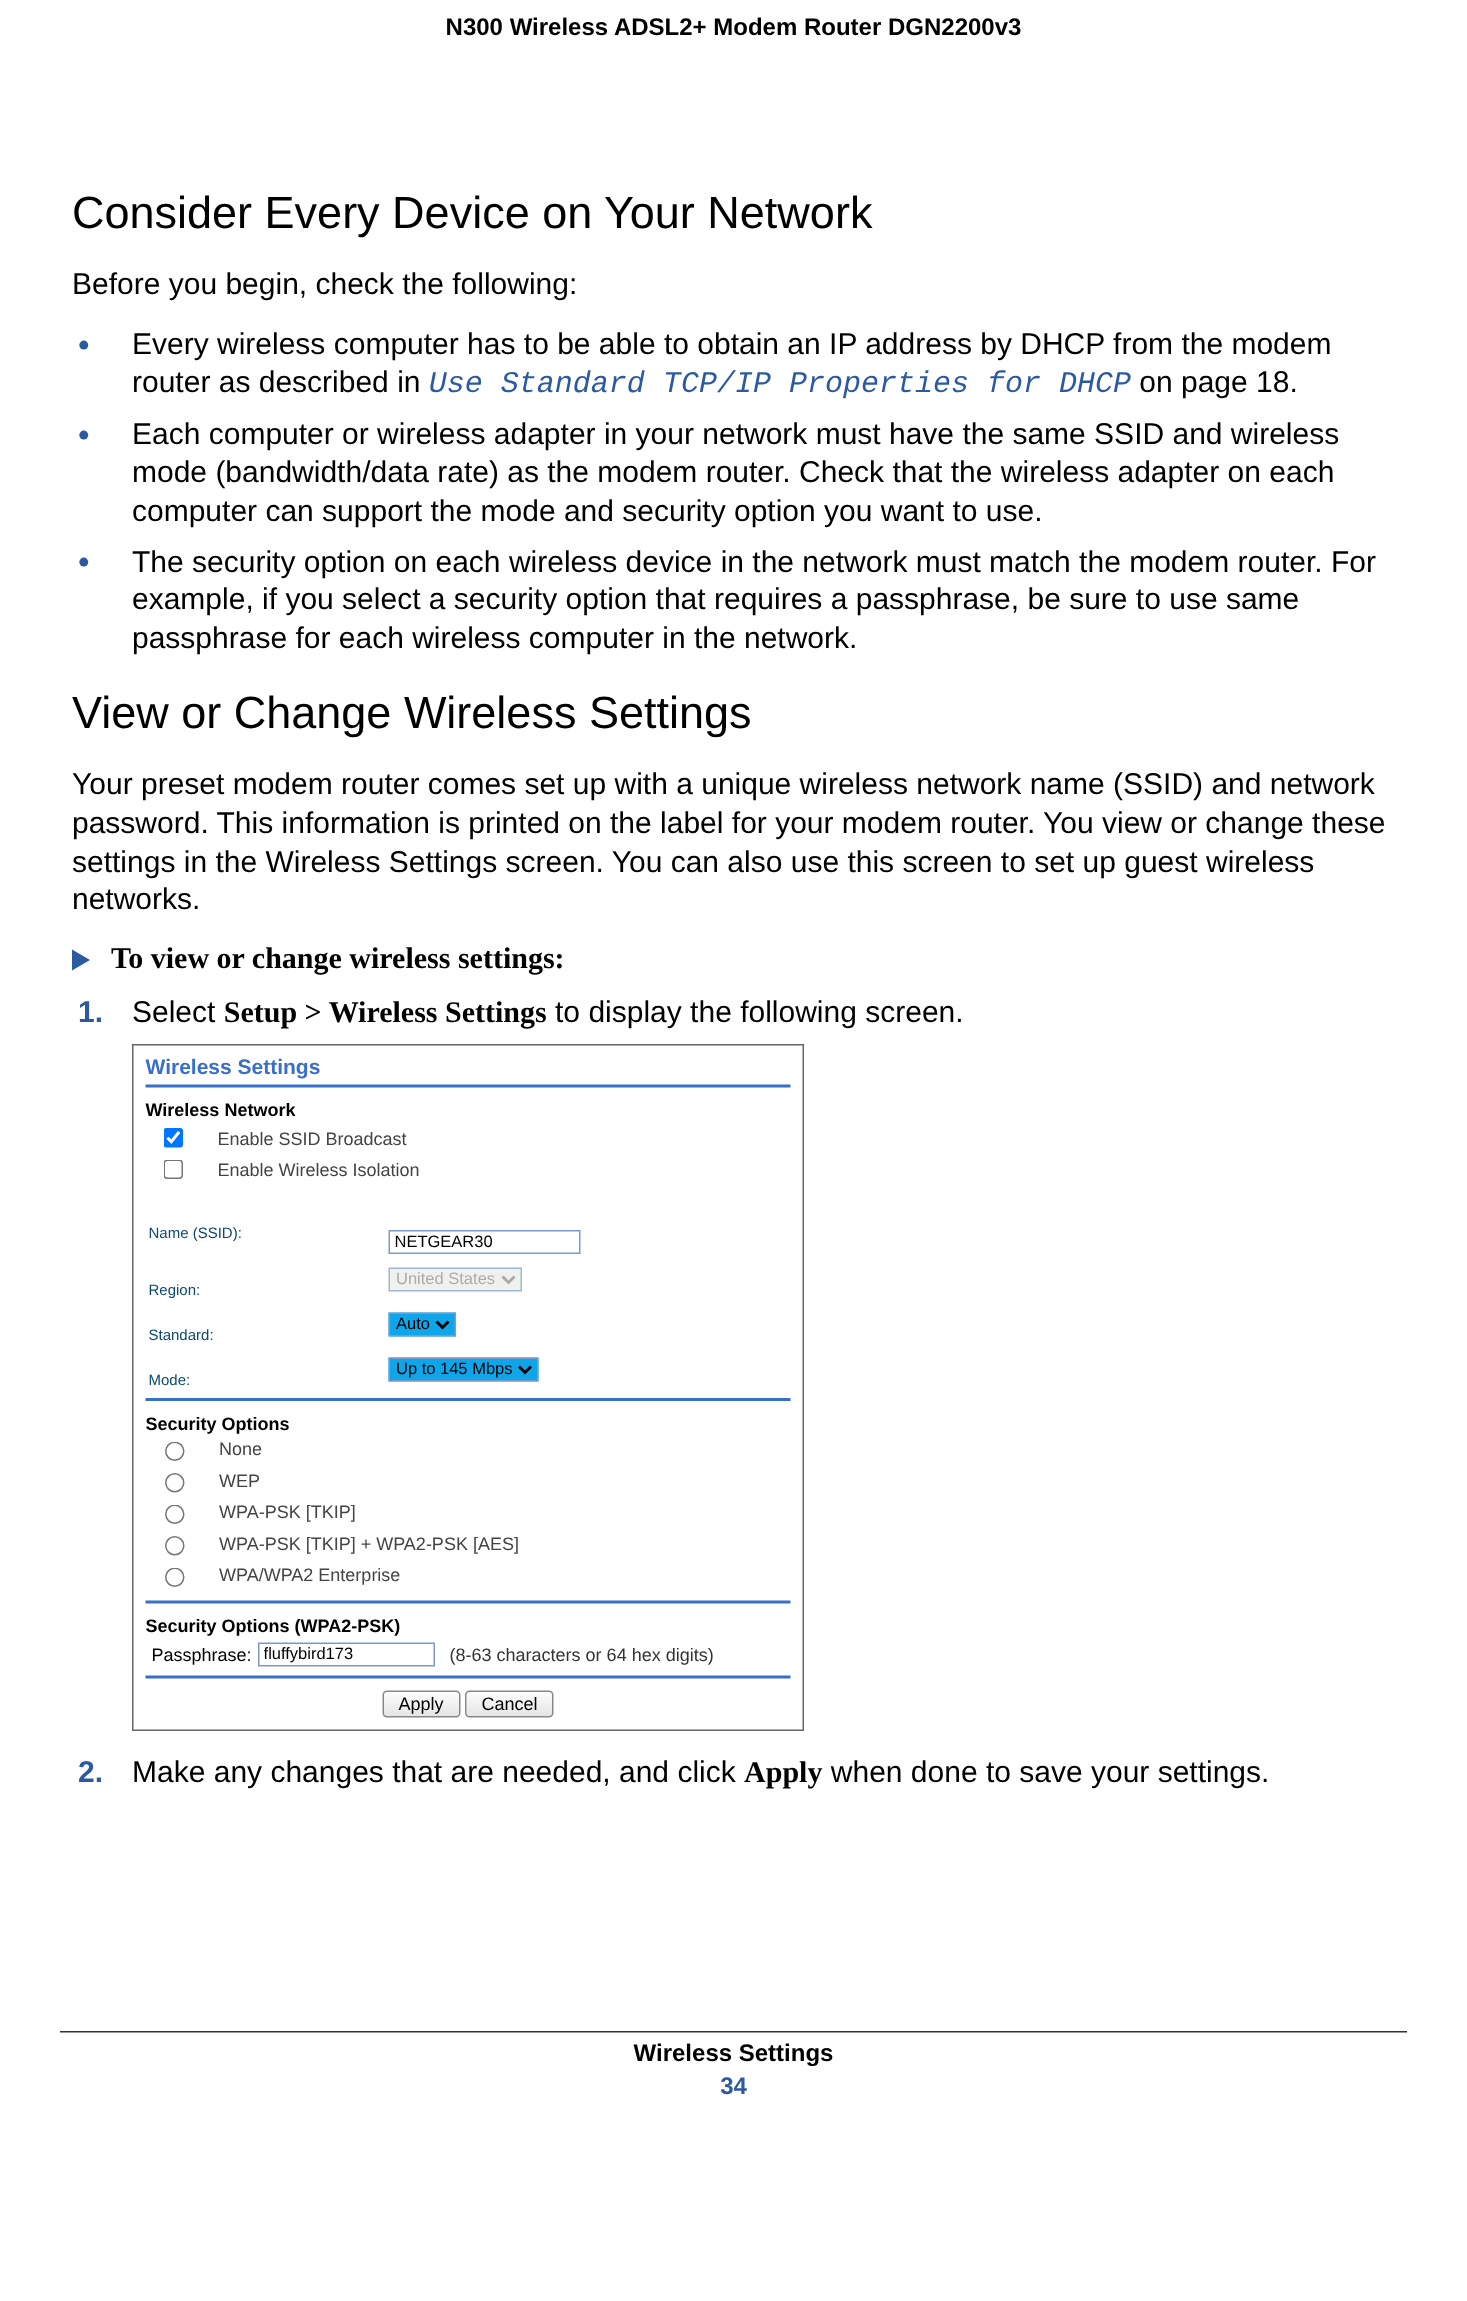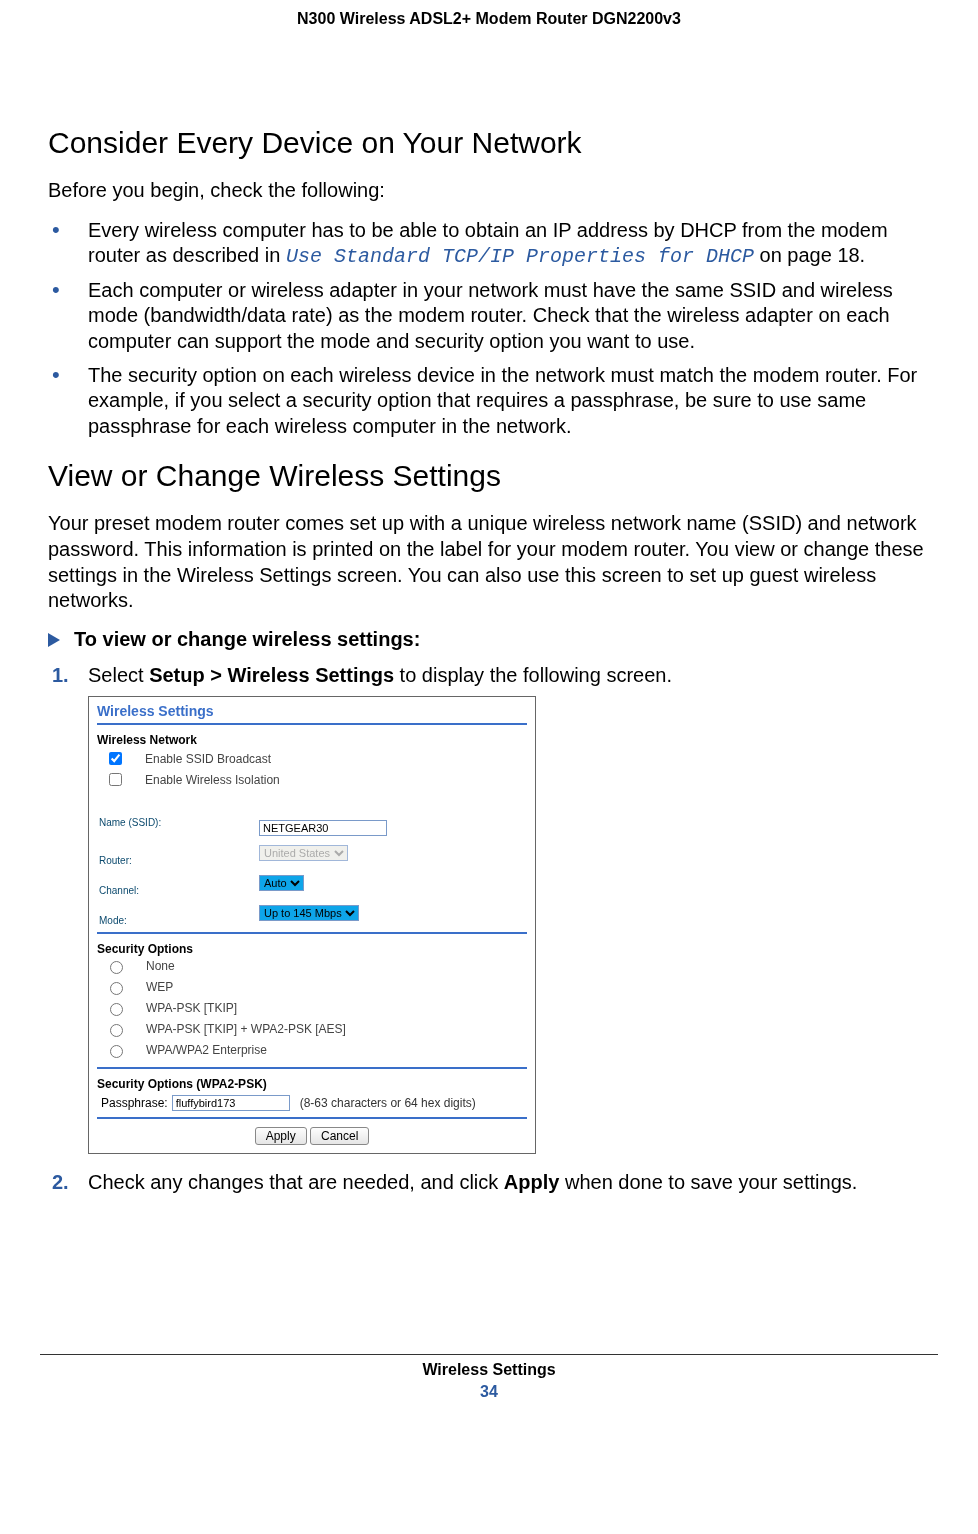--- a/index.html
+++ b/index.html
@@ -78,21 +78,21 @@
     padding-left:40px;
     position:relative;
     margin-bottom:8px;
   }
   ol.steps li .num {
     position:absolute;
     left:4px; top:0;
     color:#2c5aa0;
     font-weight:bold;
   }
-  .b { font-weight:bold; }
+  .b { font-weight:bold;font-family:Liberation Serif, serif; }
 
   
   .panel {
     border:1px solid #666;
     width:430px;
     margin: 4px 0 16px 40px;
     font-family: Tahoma, Arial, sans-serif;
     font-size:12px;
     color:#000;
     padding:6px 8px 8px 8px;
@@ -200,25 +200,25 @@
     <div class="chk-row"><label>
           <input type="checkbox" style="">
           <span>Enable Wireless Isolation</span>
         </label></div>
 
     <div class="kv">
         <span class="k">Name (SSID):</span>
       <input type="text" style="width: 120px; margin-top: 28px;" value="NETGEAR30">
       </div>
     <div class="kv">
-        <span class="k">Router:</span>
+        <span class="k">Region:</span>
       <select class="dis" disabled=""><option>United States</option></select>
       </div>
     <div class="kv">
-        <span class="k">Channel:</span>
+        <span class="k">Standard:</span>
       <select><option>Auto</option></select>
       </div>
     <div class="kv">
         <span class="k">Mode:</span>
       <select><option>Up to 145 Mbps</option></select>
       </div>
 
     <div class="hr"></div>
     <div class="group-title">Security Options</div>
     <div class="radios">
@@ -253,21 +253,21 @@
     </div>
     <div class="hr" style="margin-bottom:6px"></div>
     <div class="btns">
       <button>Apply</button>
       <button>Cancel</button>
     </div>
   </div>
 
   <ol class="steps">
     <li><span class="num">2.</span>
-      <span>Check any changes that are needed, and click </span><span class="b">Apply</span><span> when done to save your settings.</span>
+      <span>Make any changes that are needed, and click </span><span class="b">Apply</span><span> when done to save your settings.</span>
     </li>
   </ol>
 </div>
 
 <div class="footer">
   <div class="ftitle">Wireless Settings</div>
   <div class="pnum">34</div>
 </div>
 
 </body></html>

